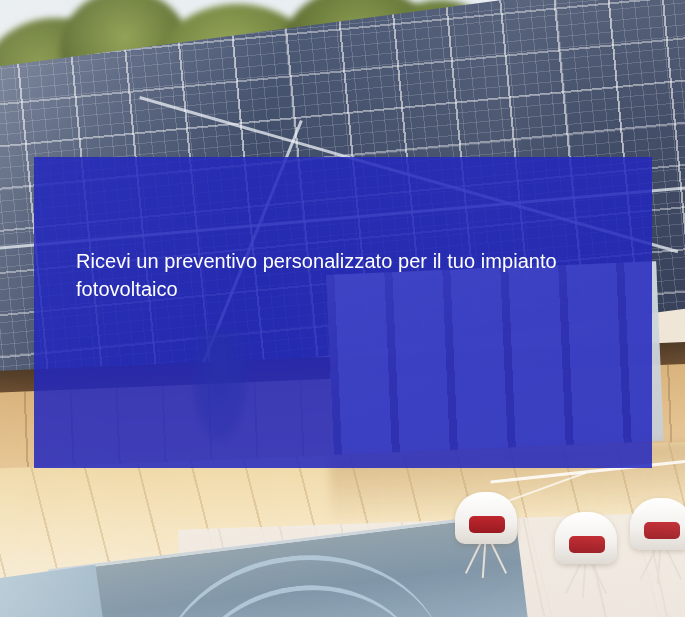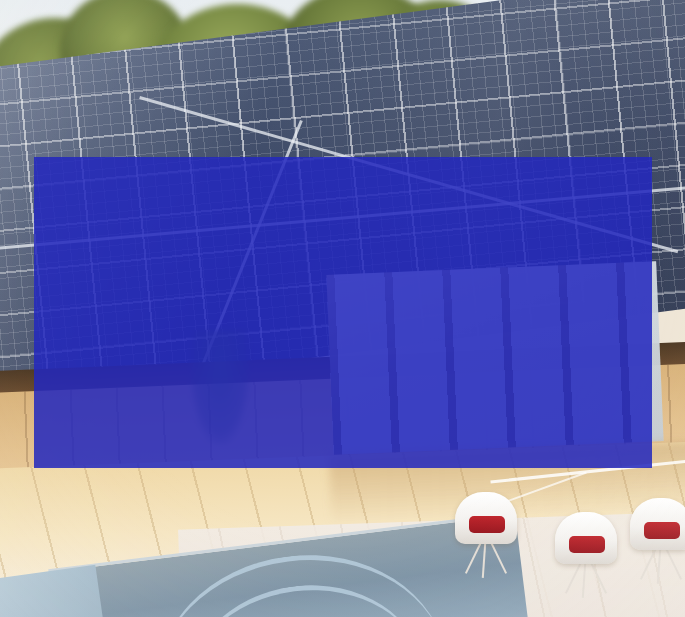--- a/index.html
+++ b/index.html
@@ -427,15 +427,16 @@
           <i class="leg-m"></i>
       </div>
       <div class="chair-shell"></div>
       <div class="chair-cushion" style="left:14px; top:24px;"></div>
     </div>
 
     <div class="photo-soft"></div>
   </div>
 
   <div class="overlay-panel">
+    <p class="hero-subheading">Ricevi un preventivo personalizzato per il tuo impianto fotovoltaico</p>
   </div>
 
 </div>
 
 </body></html>

